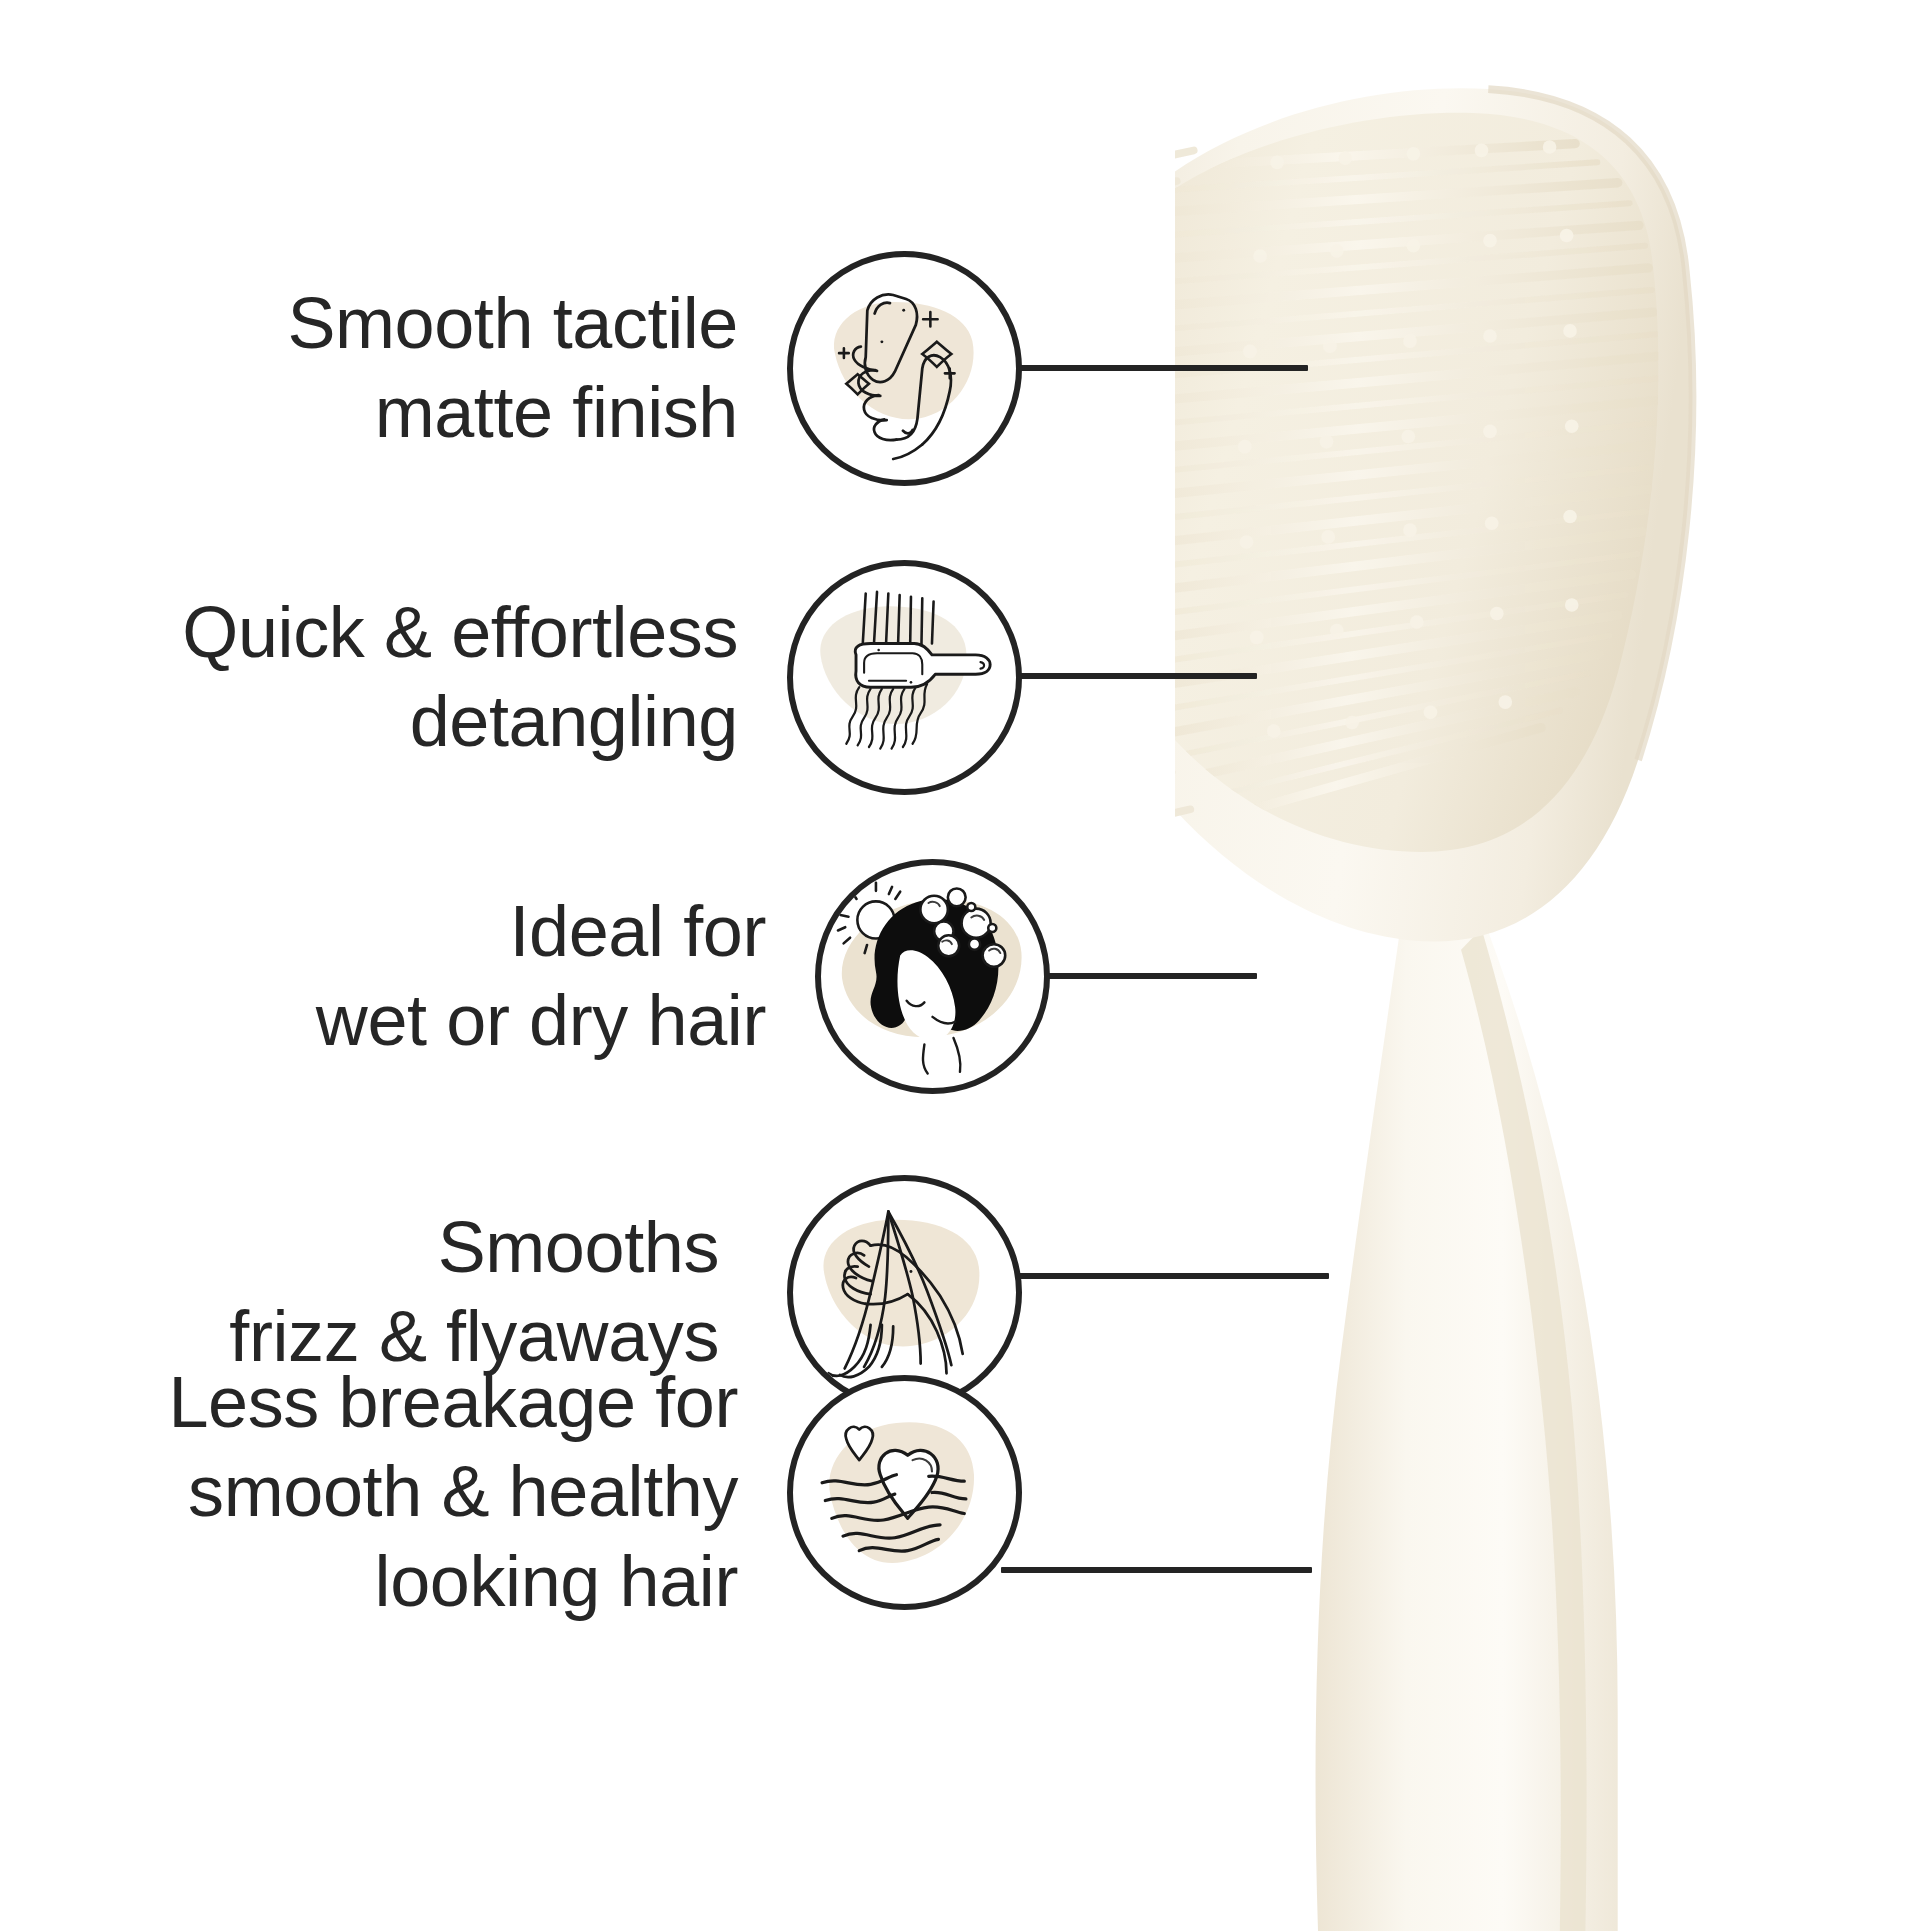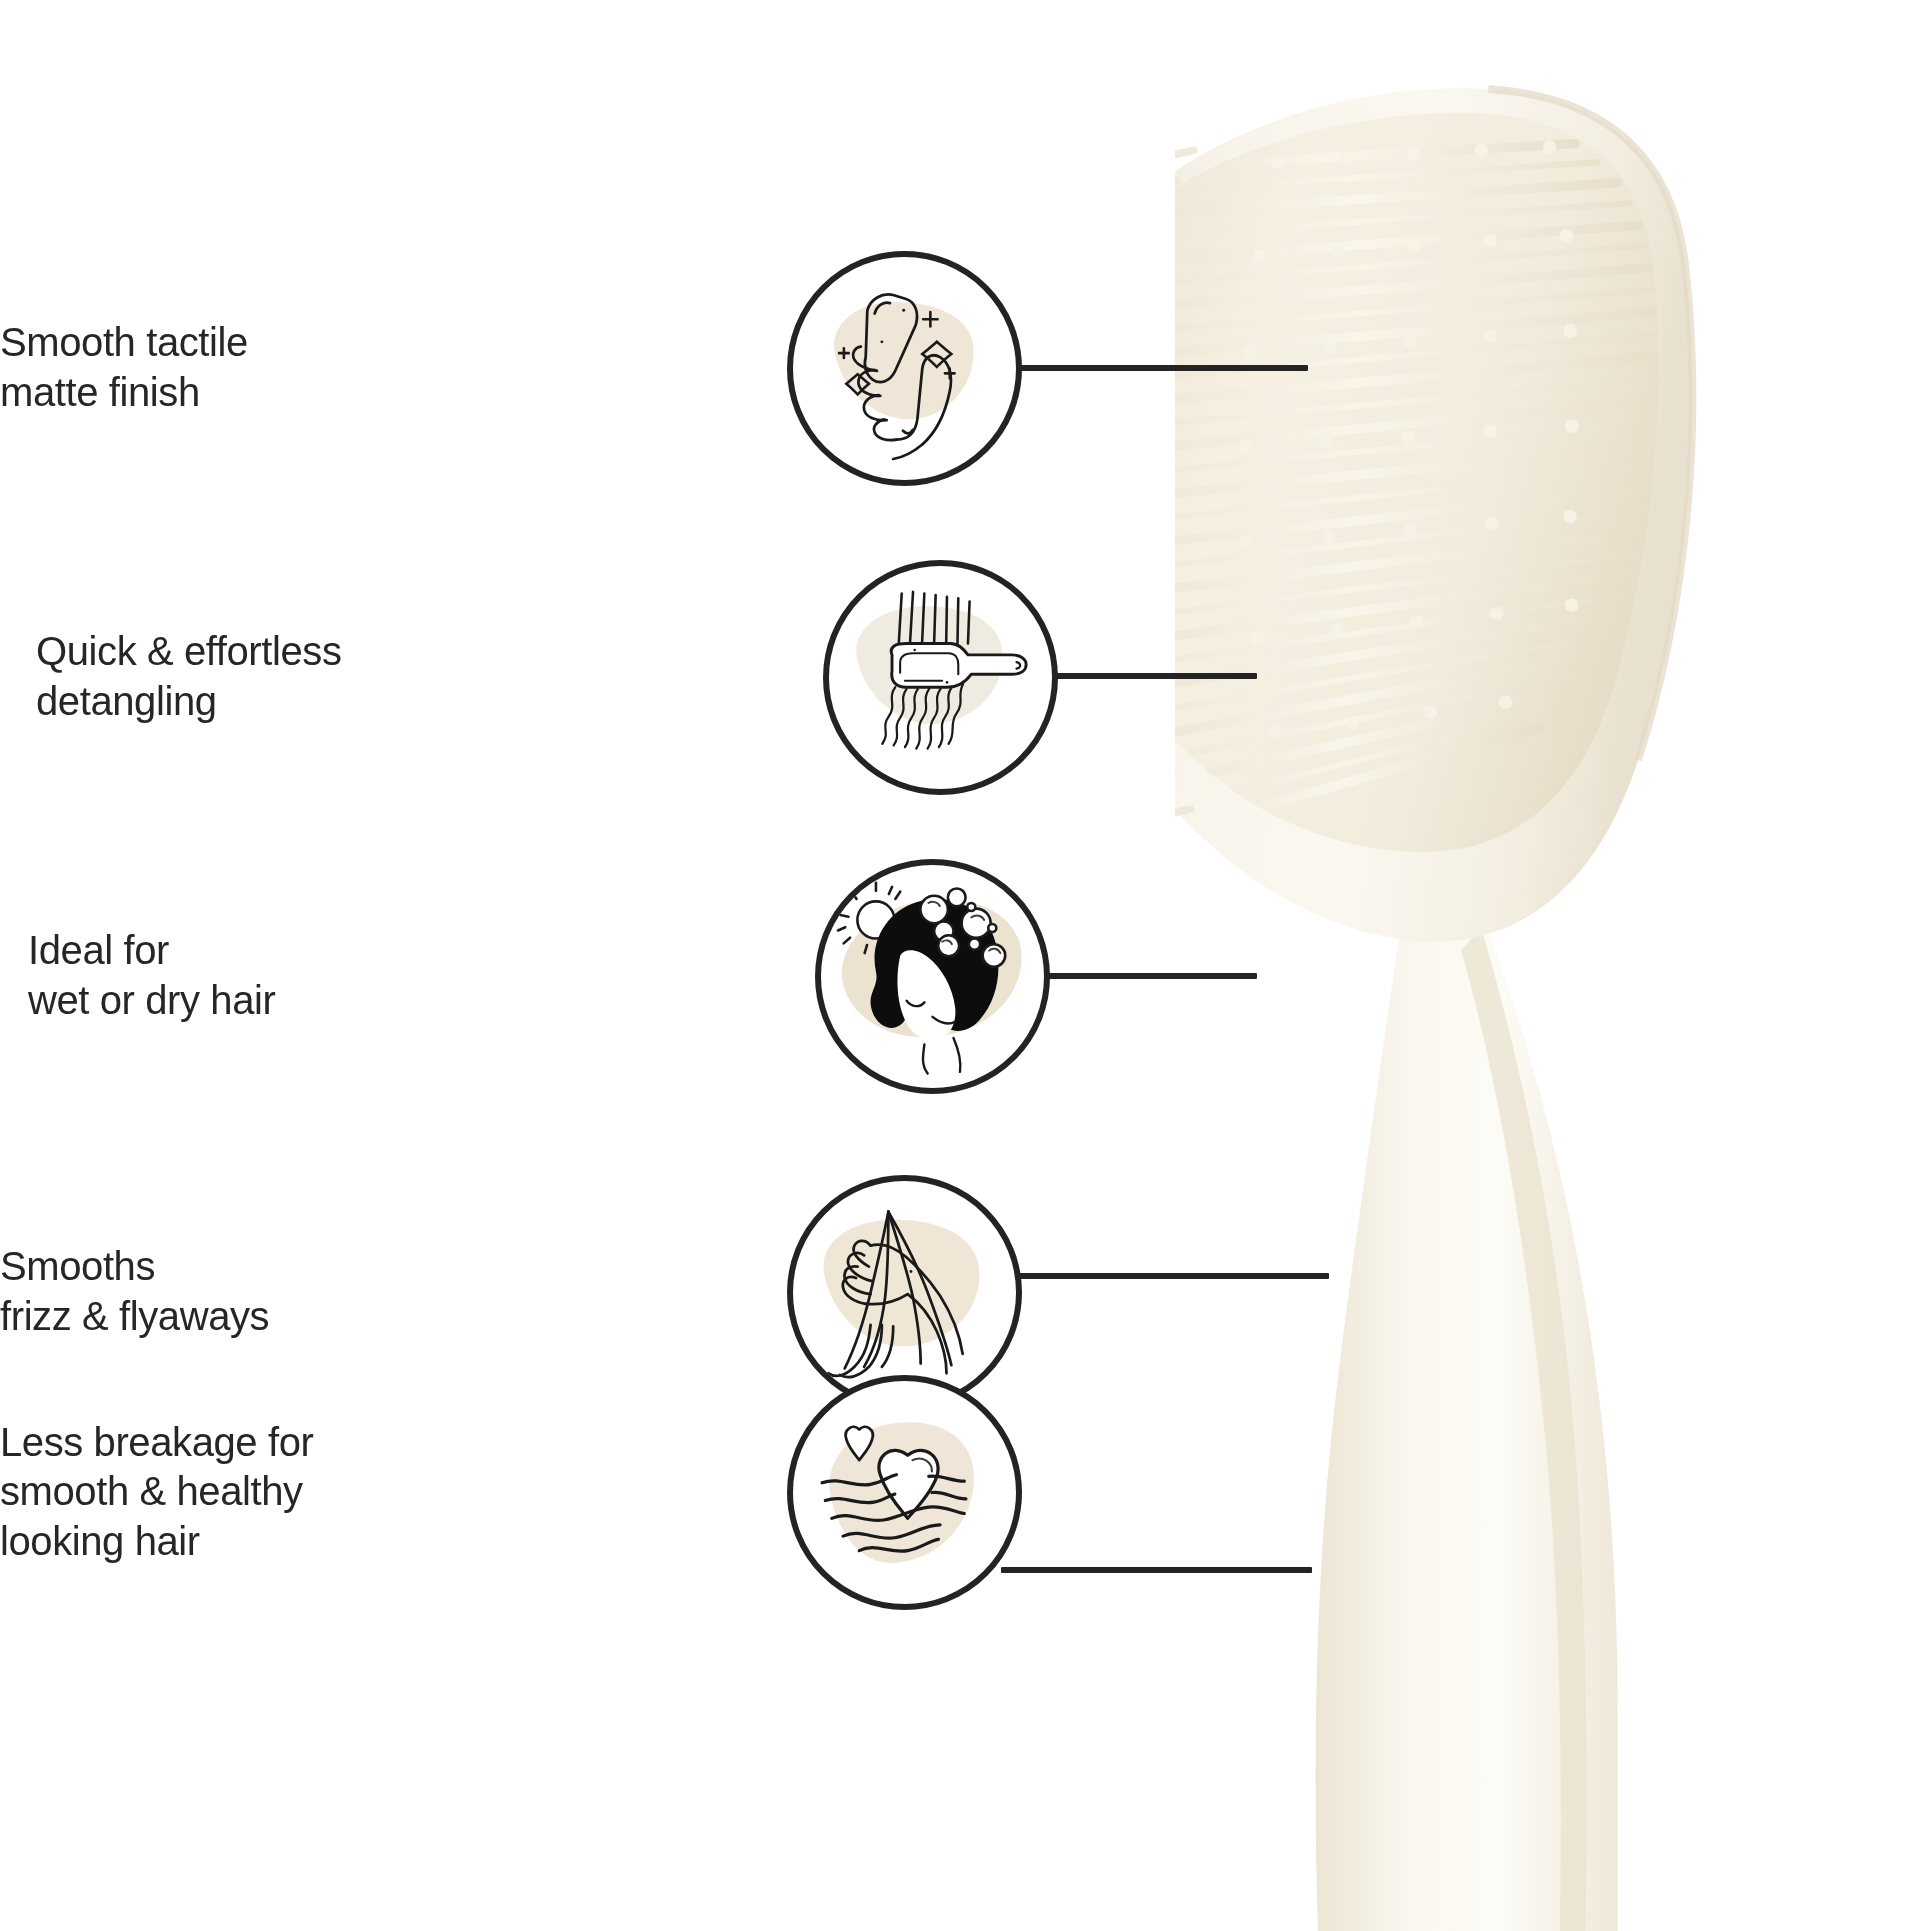--- a/index.html
+++ b/index.html
@@ -28,22 +28,23 @@
     position: absolute;
     left: 0;
     width: 1022px;
     height: 256px;
     display: flex;
     align-items: center;
     justify-content: flex-end;
   }
 
   .feature-label {
+    text-align: right;
     color: #262626;
-    font-size: 40px;
+    font-size: 72px;
     line-height: 1.24;
     font-weight: 500;
     letter-spacing: -0.4px;
     font-family: "Liberation Sans", sans-serif;
     padding-right: 49px;
     white-space: pre-line;
     flex: 1 1 auto;
   }
 
   .icon-badge {
@@ -282,21 +283,21 @@
           <path d="M 80 145 C 86 150, 88 152, 94 157 C 88 162, 86 164, 80 170
                    C 74 164, 72 162, 66 157 C 72 152, 74 150, 80 145 Z"></path>
           <path d="M 170 68 L 170 86 M 161 77 L 179 77"></path>
           <path d="M 194 138 L 194 150 M 188 144 L 200 144"></path>
           <path d="M 63 113 L 63 125 M 57 119 L 69 119"></path>
         </g>
       </svg>
     </div>
   </div>
 
-  <div class="feature-row" style="top:549px;margin-left:36px;">
+  <div class="feature-row" style="top:549px;">
     <div class="feature-label">Quick &amp; effortless
 detangling</div>
     <div class="icon-badge">
       <svg viewBox="0 0 276 276" xmlns="http://www.w3.org/2000/svg">
         <path d="M 34 110 C 30 76, 66 52, 112 50 C 166 48, 208 66, 214 102
                  C 220 142, 192 184, 144 194 C 90 205, 40 158, 34 110 Z" fill="#EDE7DB" opacity="0.85"></path>
         <g fill="none" stroke="#1A1A1A" stroke-width="3.2" stroke-linecap="round">
 
           <path d="M 90 34 L 86 102"></path>
             <path d="M 104 32 L 100 100"></path>

